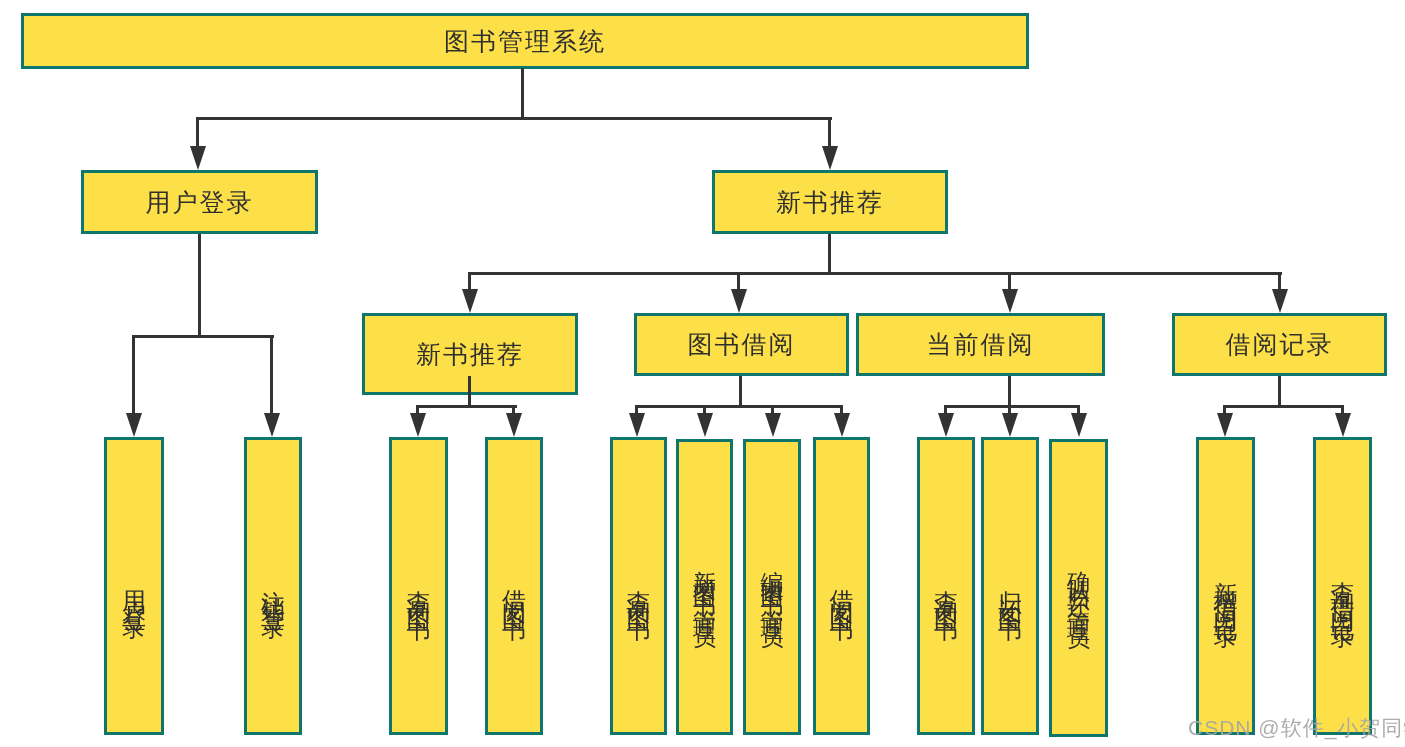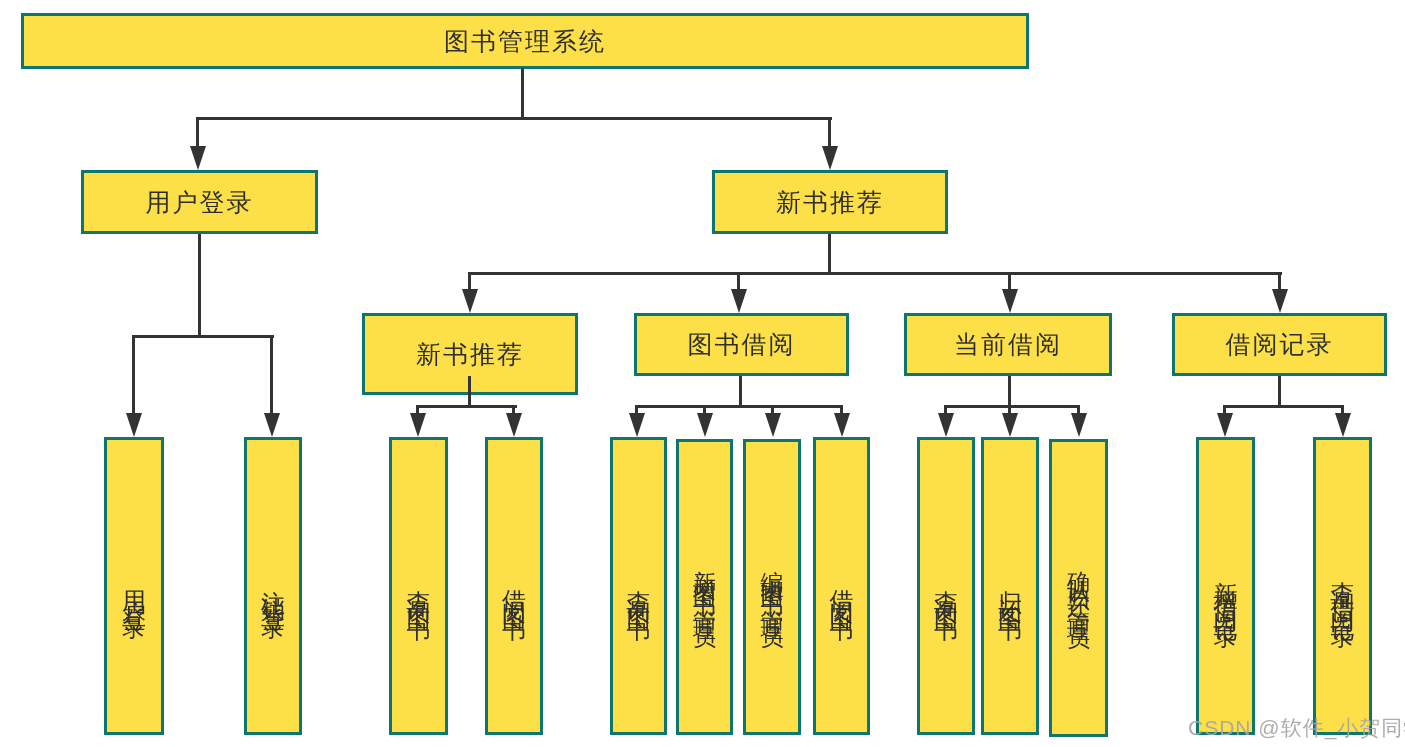--- a/index.html
+++ b/index.html
@@ -77,21 +77,21 @@
 <div class="arrowhead" style="left:1002px;top:289px;"></div>
 <div class="vline" style="left:1278px;top:272px;height:20px;"></div>
 <div class="arrowhead" style="left:1272px;top:289px;"></div>
 
 <div class="node node-h" style="left:362px;top:313px;width:216px;height:82px;">
   <span>新书推荐</span>
 </div>
 <div class="node node-h" style="left:634px;top:313px;width:215px;height:63px;">
   <span>图书借阅</span>
 </div>
-<div class="node node-h" style="left:904px;top:313px;width:208px;height:63px;">
+<div class="node node-h" style="left:856px;top:313px;width:249px;height:63px;">
   <span>当前借阅</span>
 </div>
 <div class="node node-h" style="left:1172px;top:313px;width:215px;height:63px;">
   <span>借阅记录</span>
 </div>
 
 <div class="vline" style="left:468px;top:376px;height:31px;"></div>
 <div class="hline" style="left:416px;top:405px;width:101px;"></div>
 <div class="vline" style="left:416px;top:405px;height:10px;"></div>
 <div class="arrowhead" style="left:410px;top:413px;"></div>

